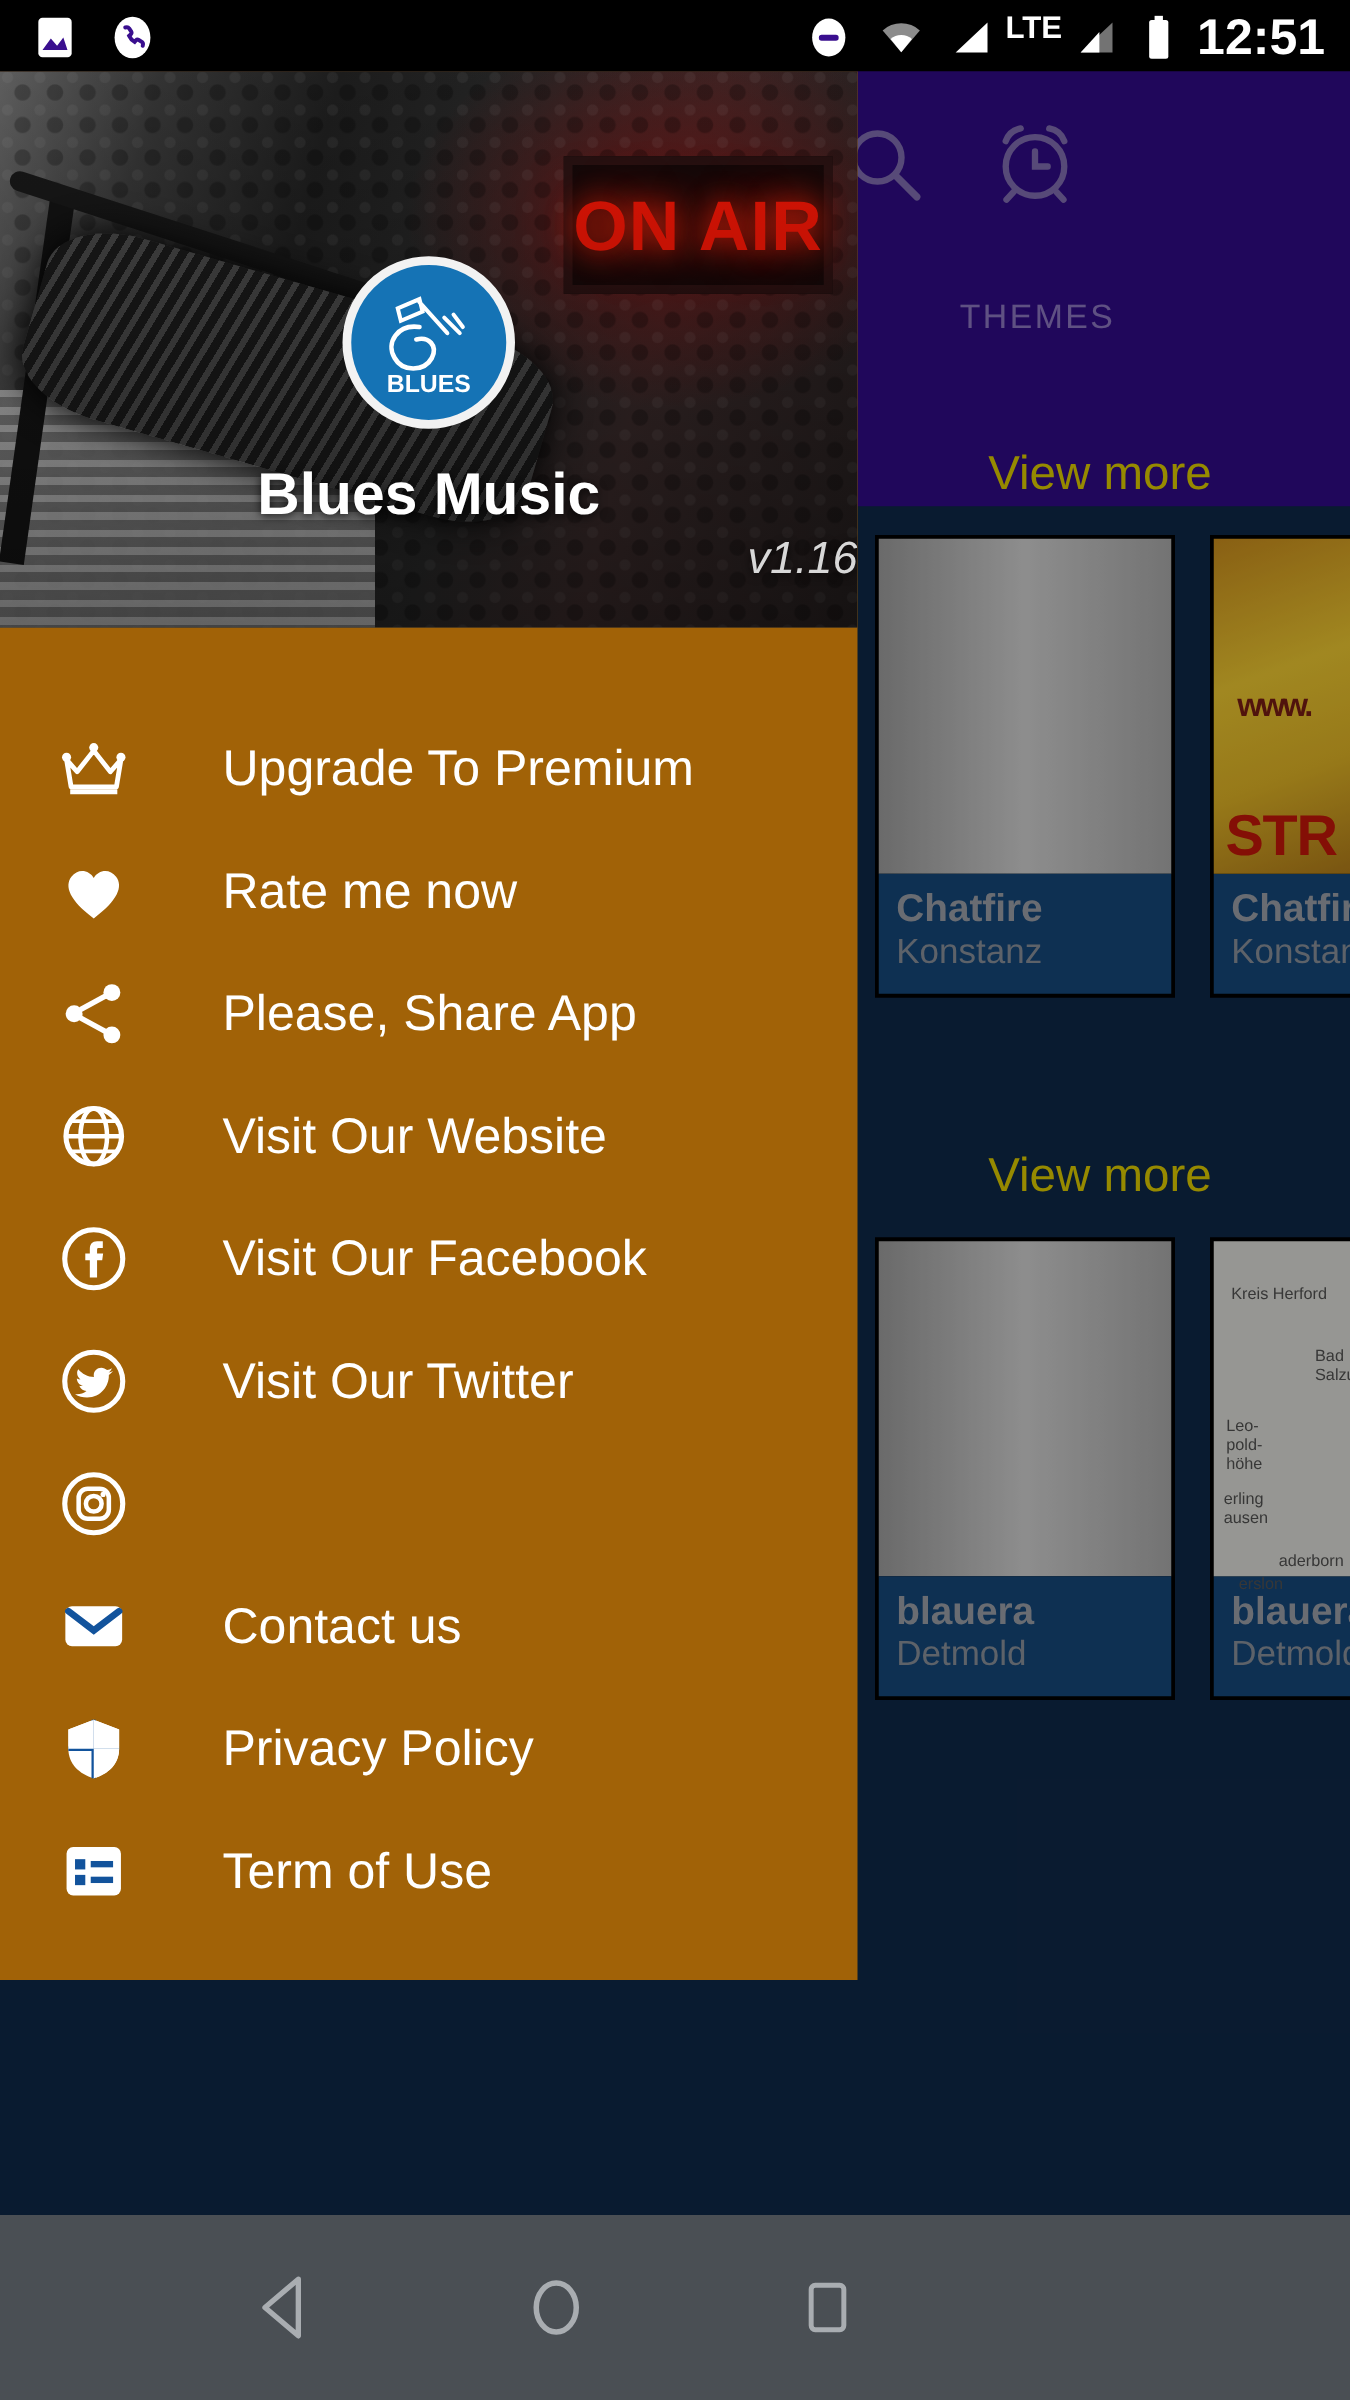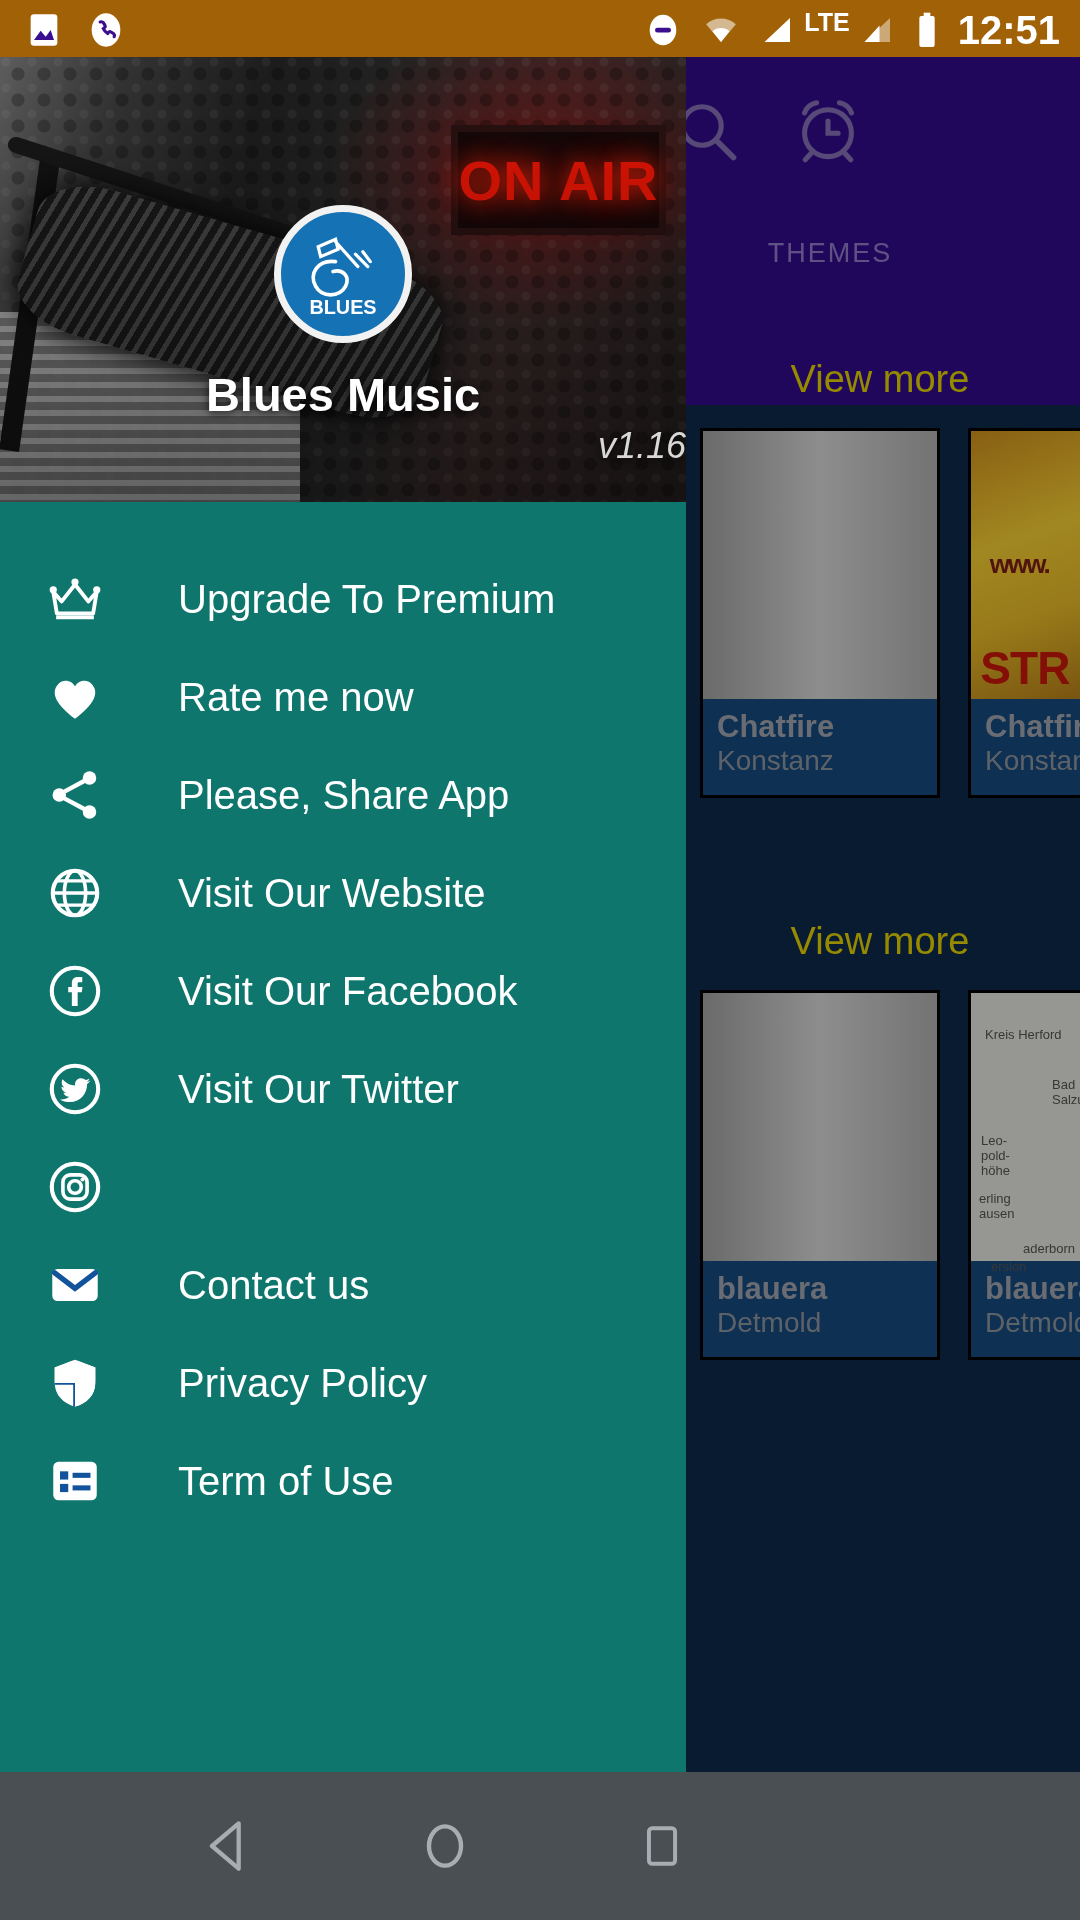--- a/index.html
+++ b/index.html
@@ -33,31 +33,31 @@
   .img-fire .www { position:absolute; top:44%; left:8%; color:#6b1a12; font-size:26px;
                    font-weight:bold; letter-spacing:-2px; }
   .img-fire .stp { position:absolute; bottom:4px; left:4%; color:#b01508; font-size:46px;
                    font-weight:bold; letter-spacing:-1px; }
   .img-map { background:#c9c9c4; position:relative; }
   .img-map .mp { position:absolute; color:#4a4a4a; font-size:13px; }
   .img-grey { background:linear-gradient(90deg,#8e8e8e,#bdbdbd,#9a9a9a); }
 
   
   .statusbar { position:absolute; left:0; top:0; width:1080px; height:57px;
-               background:#a16207; z-index:40; }
+               background:#000000; z-index:40; }
   .sb-left { position:absolute; left:24px; top:10px; display:flex; gap:22px; align-items:center; }
   .sb-right { position:absolute; right:20px; top:8px; display:flex; gap:18px; align-items:center; }
   .sb-time { color:#fff; font-size:40px; font-weight:bold; line-height:40px; }
 
   
   .scrim { position:absolute; inset:0; background:rgba(0,0,0,.25); z-index:18; }
 
   
-  .drawer { position:absolute; left:0; top:57px; width:686px; height:1715px;
-            background:#0f766e; z-index:25; overflow:hidden; }
+  .drawer { position:absolute; left:0; top:57px; width:686px; height:1527px;
+            background:#a16207; z-index:25; overflow:hidden; }
 
   .dheader { position:relative; width:686px; height:445px; overflow:hidden;
              background:#2b2b2b; }
   .dh-photo { position:absolute; inset:0;
       background:
         radial-gradient(ellipse 300px 220px at 78% 26%, rgba(120,20,20,.85), rgba(30,10,10,0) 70%),
         linear-gradient(105deg,#6b6b6b 0%, #3a3a3a 16%, #202020 34%, #2a2a2a 55%, #3b2b2b 72%, #262020 100%);
   }
   .dh-foam { position:absolute; inset:0; opacity:.55;
       background-image:
@@ -84,21 +84,21 @@
   .dh-logo { position:absolute; left:50%; top:148px; transform:translateX(-50%);
       width:138px; height:138px; border-radius:50%; background:#1573b5;
       border:7px solid #f2f2f2; z-index:3; }
   .dh-title { position:absolute; left:0; top:310px; width:686px; text-align:center;
       color:#fff; font-size:47px; font-weight:bold; z-index:3;
       text-shadow:0 2px 8px rgba(0,0,0,.8); }
   .dh-ver { position:absolute; left:0; top:368px; width:686px; text-align:right;
       color:#d8d8d8; font-size:36px; font-style:italic; z-index:3;
       text-shadow:0 2px 8px rgba(0,0,0,.8); }
 
-  .dmenu { position:relative; padding-top:48px; }
+  .dmenu { position:relative; padding-top:64px; }
   .ditem { display:flex; align-items:center; height:98px; padding-left:46px; }
   .ditem .dicon { width:100px; display:flex; align-items:center; }
   .ditem .dlabel { color:#fff; font-size:40px; margin-left:32px; }
 
   
   .navbar { position:absolute; left:0; bottom:0; width:1080px; height:148px;
             background:#4a4f54; z-index:45; }
   .navbar .nb { position:absolute; top:50%; transform:translateY(-50%); opacity:.78; }
   .nb-back { left:196px; }
   .nb-home { left:414px; }

